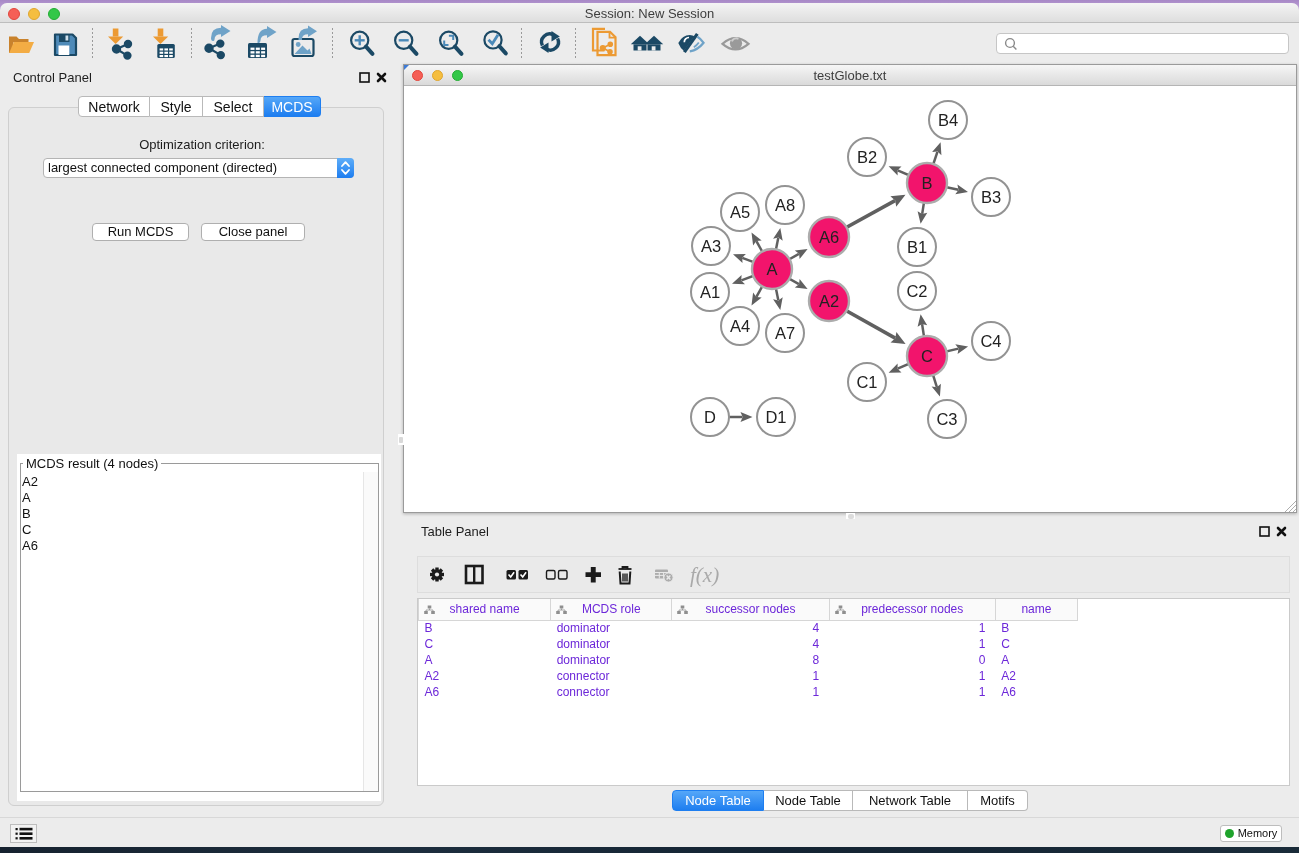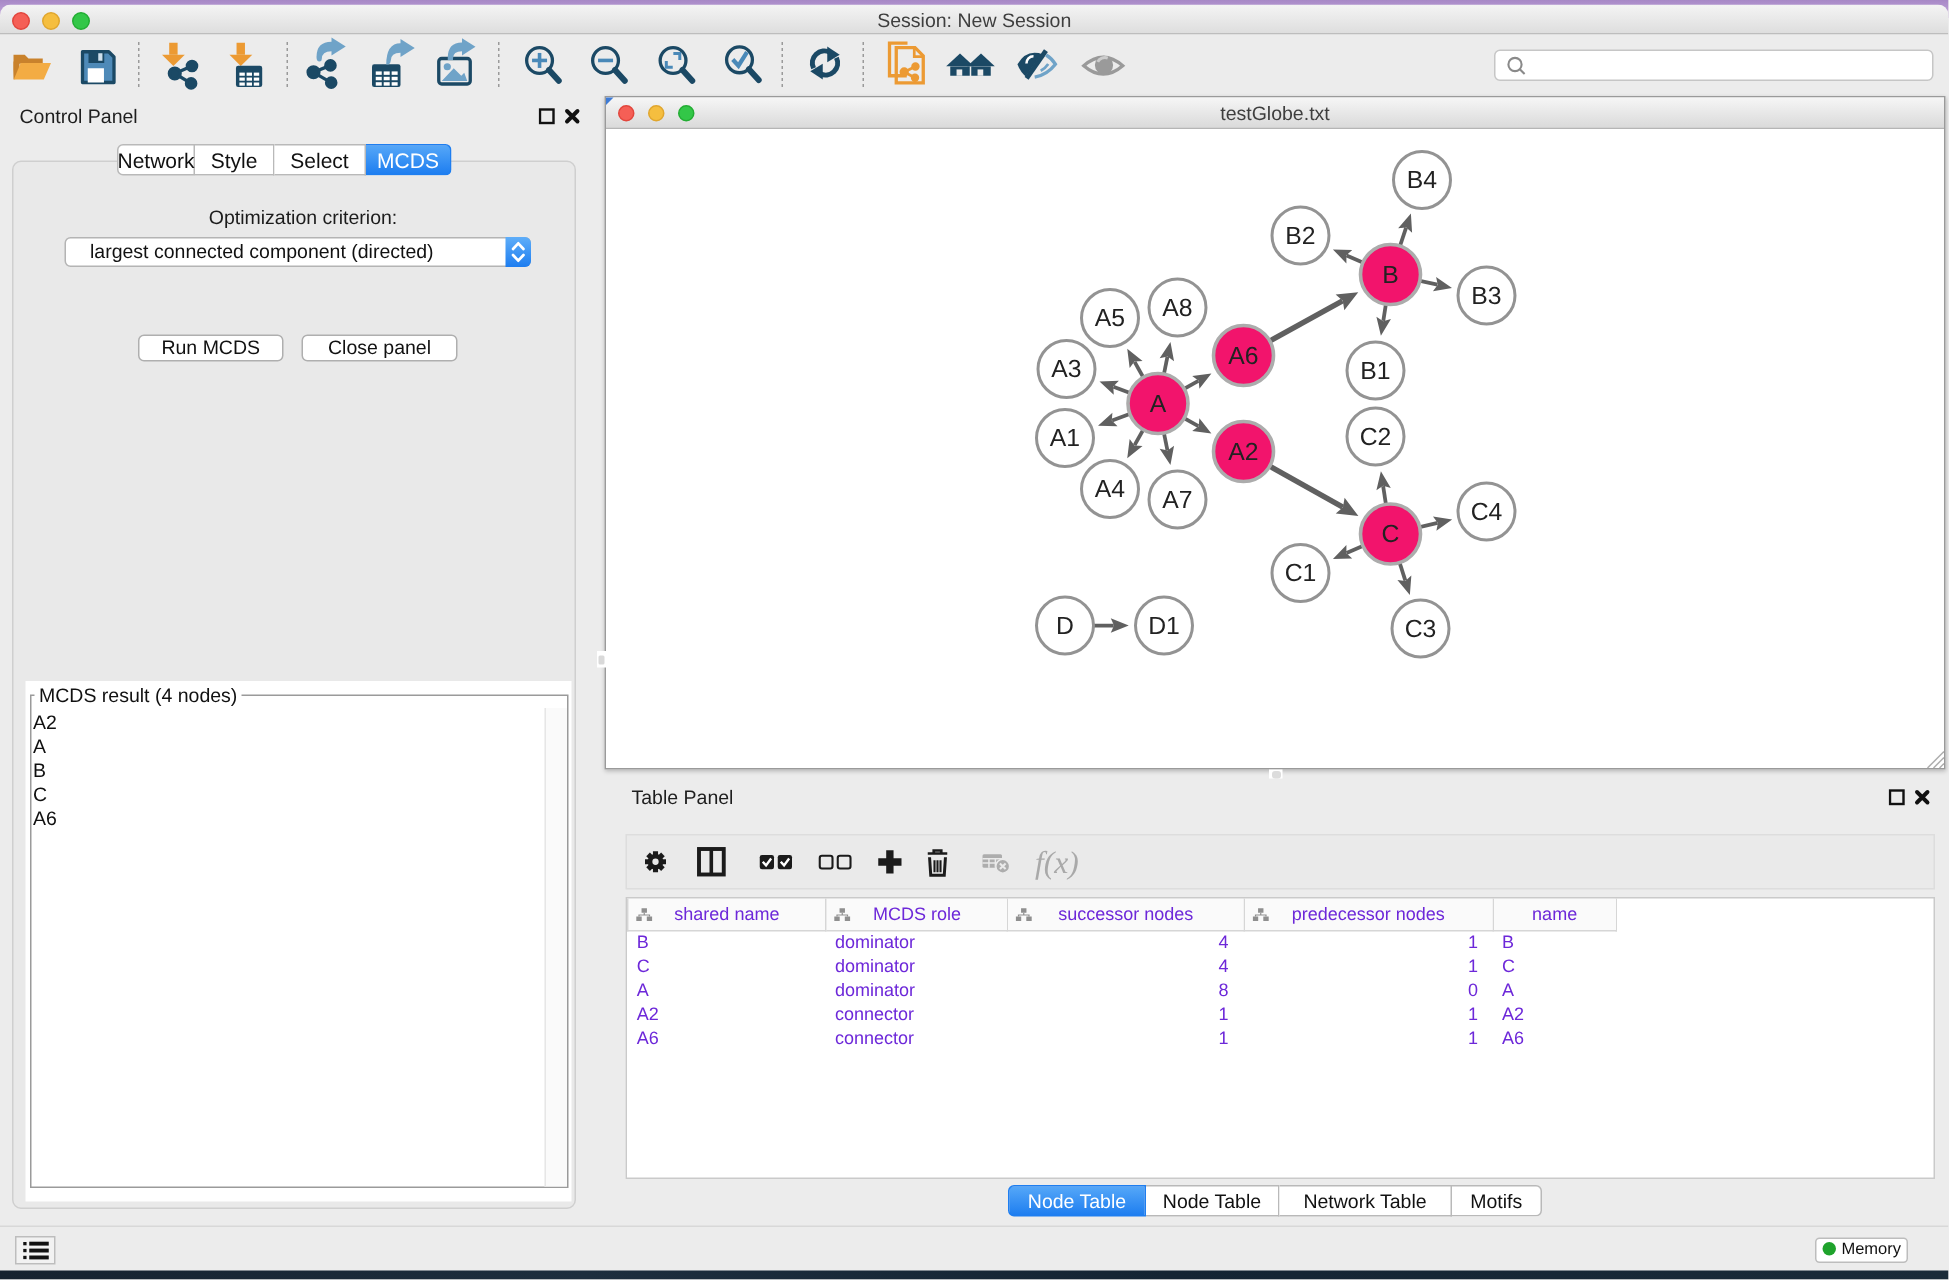--- a/index.html
+++ b/index.html
@@ -17,21 +17,21 @@
 #search { position:absolute; left:996px; top:9px; width:293px; height:21px; background:#fff; border:1px solid #C6C6C6; border-radius:4px; }
 
 #cp-head { left:13px; top:70px; font-size:13px; color:#1e1e1e; }
 #cp-panel { left:8px; top:107px; width:376px; height:699px; background:#E9E9E9; border:1px solid #CFCFCF; border-radius:6px; }
 .tabgrp { position:absolute; top:96px; height:21px; display:flex; font-size:14px; }
 .tab { background:#fff; border:1px solid #B9B9B9; border-left:none; color:#111; display:flex; align-items:center; justify-content:center; }
 .tab.first { border-left:1px solid #B9B9B9; border-radius:4px 0 0 4px; }
 .tab.last { border-radius:0 4px 4px 0; }
 .tab.sel { background:linear-gradient(#55A7F8,#1E7EF0); color:#fff; border-color:#1E7EF0; }
 #optlab { left:6px; top:137px; width:392px; text-align:center; font-size:13px; color:#1c1c1c; }
-#combo { left:43px; top:158px; width:311px; height:20px; background:#fff; border:1px solid #B4B4B4; border-radius:4px; font-size:13px; color:#111; line-height:18px; padding-left:16px; }
+#combo { left:43px; top:158px; width:311px; height:20px; background:#fff; border:1px solid #B4B4B4; border-radius:4px; font-size:13px; color:#111; line-height:18px; padding-left:4px; }
 #combo .step { position:absolute; right:-1px; top:-1px; width:17px; height:20px; background:linear-gradient(#5FAEF9,#1D7DF0); border-radius:0 4px 4px 0; }
 .btn { position:absolute; height:18px; background:#fff; border:1px solid #AFAFAF; border-radius:4px; font-size:13px; color:#111; text-align:center; line-height:16px;margin-top:32px; }
 #resbox { left:17px; top:454px; width:364px; height:347px; background:#fff; }
 #resfs { left:20px; top:463px; width:359px; height:329px; border:1px solid #9a9a9a; }
 #reslab { left:23px; top:456px; background:#fff; padding:0 3px; font-size:13px; color:#111; }
 #reslist { left:22px; top:474px; font-size:13px; color:#111; line-height:16px; }
 #resscroll { left:363px; top:472px; width:15px; height:319px; background:#FAFAFA; border-left:1px solid #E6E6E6; }
 
 #nw { left:403px; top:64px; width:894px; height:449px; background:#fff; border:1px solid #9a9a9a; box-shadow:0 1px 3px rgba(0,0,0,0.25); }
 #nw-tb { position:absolute; left:0; top:0; width:892px; height:21px; background:linear-gradient(#F6F6F6,#DADADA); border-bottom:1px solid #B5B5B5; }
@@ -40,21 +40,21 @@
 #tp-head { left:421px; top:524px; font-size:13px; color:#1e1e1e; }
 #tp-toolbar { left:417px; top:556px; width:873px; height:37px; background:#EAEAEA; border:1px solid #DDDDDD; }
 #tbl { left:417px; top:598px; width:873px; height:188px; background:#fff; border:1px solid #CACACA; font-size:12px; color:#6d28d9; }
 #tbl table { border-collapse:collapse; width:660px; }
 #tbl th { font-weight:normal; background:#FAFAFA; border:1px solid #D6D6D6; border-top:none; height:21px; font-size:12px; padding:0; position:relative; }
 #tbl .hi { position:absolute; left:5px; top:5px; }
 #tbl td { height:16px; padding:0 10px 0 6px; }
 .tabgrp2 { position:absolute; left:672px; top:790px; height:21px; display:flex; font-size:13px; }
 
 #status { left:0; top:817px; width:1299px; height:30px; background:#ECECEC; border-top:1px solid #D8D8D8; }
-#membtn { position:absolute; right:27px; top:7px; width:62px; height:17px; background:#fff; border:1px solid #BDBDBD; border-radius:3px; font-size:11px; color:#111; line-height:15px; text-align:center; }
+#membtn { position:absolute; right:17px; top:7px; width:62px; height:17px; background:#fff; border:1px solid #BDBDBD; border-radius:3px; font-size:11px; color:#111; line-height:15px; text-align:center; }
 #listbtn { position:absolute; left:10px; top:6px; width:27px; height:19px; background:#F2F2F2; border:1px solid #BDBDBD; }
 #darkstrip { left:0; top:847px; width:1299px; height:6px; background:linear-gradient(90deg,#16222f,#1d2e3e 30%,#142433 60%,#1a2b39); }
 </style>
 </head>
 <body>
 <div id="topstrip" class="abs"></div>
 <div id="titlebar" class="abs">
   <div class="tl" style="left:8px;  background:#F55F56; border:1px solid #E2463D;"></div>
   <div class="tl" style="left:28px; background:#F5BE3F; border:1px solid #E0A62E;"></div>
   <div class="tl" style="left:48px; background:#33C748; border:1px solid #23AD33;"></div>
@@ -213,21 +213,21 @@
     </div>
 </div>
 
 <div id="cp-head" class="abs">Control Panel</div>
 <svg class="abs" style="left:359px;top:72px" width="30" height="12" viewBox="0 0 30 12">
     <rect x="1" y="1" width="9" height="9" fill="none" stroke="#111" stroke-width="1.6"></rect>
     <path d="M19 2 L26 9 M26 2 L19 9" stroke="#111" stroke-width="2.6" stroke-linecap="round"></path>
   </svg>
 <div id="cp-panel" class="abs"></div>
 <div class="tabgrp" style="left:78px;">
-  <div class="tab first" style="width:52px">Network</div>
+  <div class="tab first" style="width:72px">Network</div>
   <div class="tab" style="width:53px">Style</div>
   <div class="tab" style="width:61px">Select</div>
   <div class="tab sel last" style="width:57px">MCDS</div>
 </div>
 <div id="optlab" class="abs">Optimization criterion:</div>
 <div id="combo" class="abs">largest connected component (directed)
   <div class="step"><svg width="17" height="20" viewBox="0 0 17 20">
         <path d="M5 8 L8.5 4.2 L12 8" fill="none" stroke="#fff" stroke-width="1.8" stroke-linecap="round" stroke-linejoin="round"></path>
         <path d="M5 12 L8.5 15.8 L12 12" fill="none" stroke="#fff" stroke-width="1.8" stroke-linecap="round" stroke-linejoin="round"></path>
       </svg></div>

